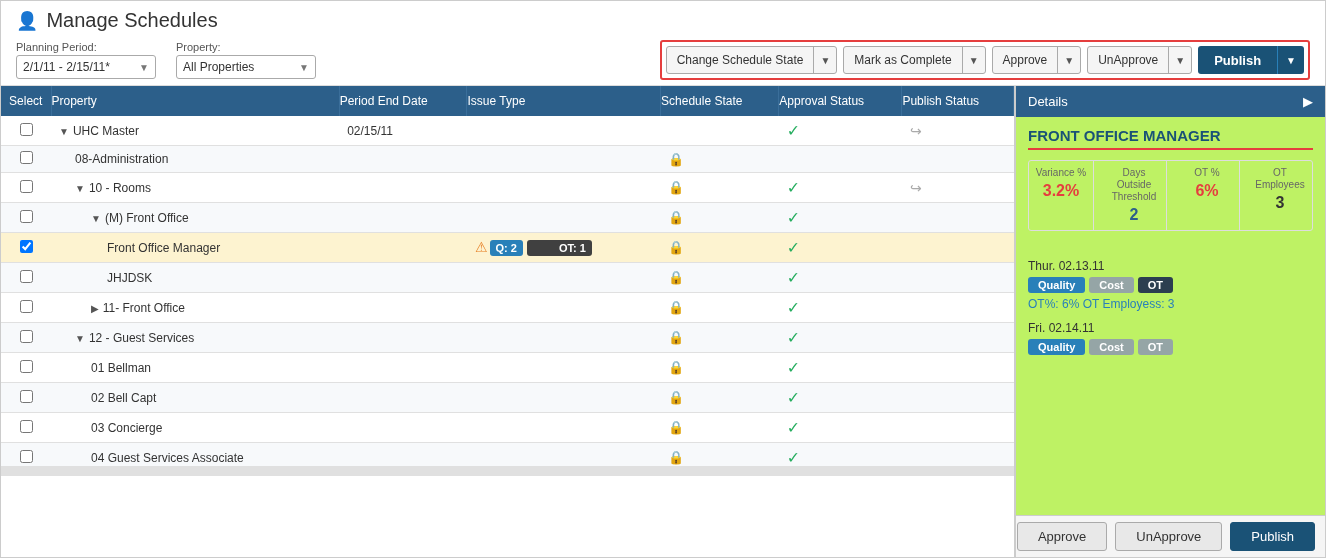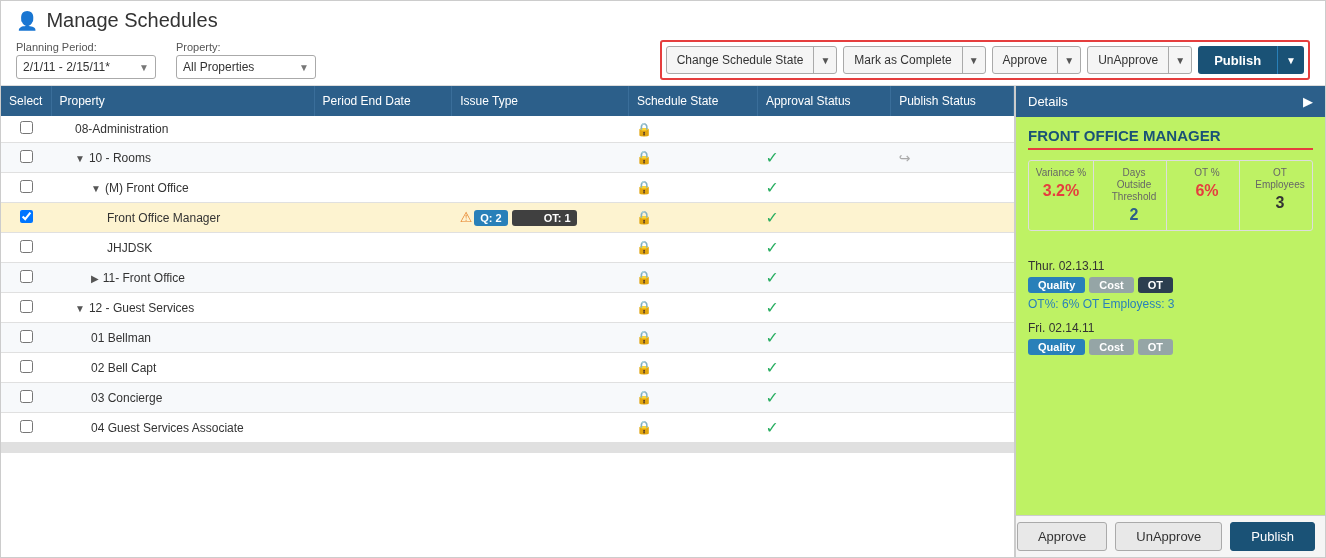--- a/index.html
+++ b/index.html
@@ -30,21 +30,21 @@
     
     
     .main-content { display: flex; flex: 1; overflow: hidden; }
     
     
     .table-area { flex: 1; overflow: auto; border-right: 1px solid #ccc; }
     
     
     table { width: 100%; border-collapse: collapse; }
     thead tr { background: #2c5f8a; color: #fff; }
-    thead th { padding: 8px 8px; text-align: left; font-size: 12px; font-weight: normal; border-right: 1px solid #3a6e9a; white-space: nowrap; }
+    thead th { padding: 8px 0; text-align: left; font-size: 12px; font-weight: normal; border-right: 1px solid #3a6e9a; white-space: nowrap; }
     thead th.select-col { width: 50px; text-align: center; }
     tbody tr { border-bottom: 1px solid #e0e0e0; }
     tbody tr:nth-child(even) { background: #f7f9fb; }
     tbody tr.selected-row { background: #fdf3d0 !important; }
     tbody td { padding: 5px 8px; vertical-align: middle; font-size: 12px; }
     tbody td.select-col { text-align: center; width: 50px; }
     
     .expand-icon { color: #555; margin-right: 4px; cursor: pointer; font-size: 10px; }
     .check-green { color: #27ae60; font-size: 16px; }
     .lock-icon { color: #888; font-size: 13px; }
@@ -154,20 +154,29 @@
               <th class="select-col">Select</th>
               <th>Property</th>
               <th>Period End Date</th>
               <th>Issue Type</th>
               <th>Schedule State</th>
               <th>Approval Status</th>
               <th>Publish Status</th>
             </tr>
           </thead>
           <tbody id="table-body">
+          <tr>
+                <td class="select-col"><input type="checkbox" style=""></td>
+                <td style="padding-left: 8px;"><span class="expand-icon">▼</span><span>UHC Master</span></td>
+                <td>02/15/11</td>
+                <td></td>
+                <td></td>
+                <td><span class="check-green">✓</span></td>
+                <td><span class="arrow-icon">↪</span></td>
+              </tr>
               <tr>
                 <td class="select-col"><input type="checkbox" style=""></td>
                 <td style="padding-left: 24px;"><span>08-Administration</span></td>
                 <td></td>
                 <td></td>
                 <td><span class="lock-icon">🔒</span></td>
                 <td></td>
                 <td></td>
               </tr>
               <tr>

